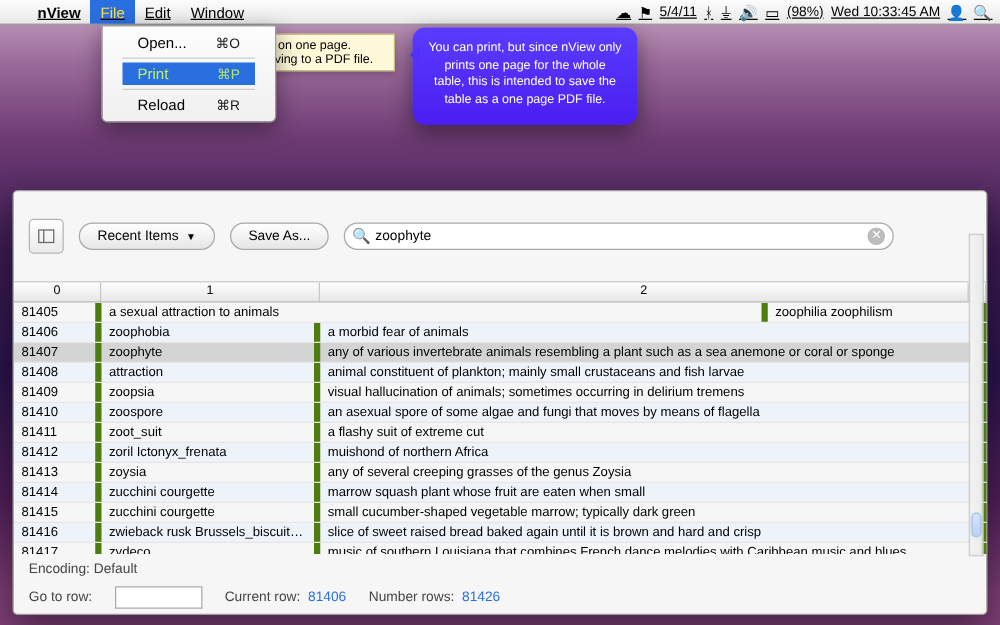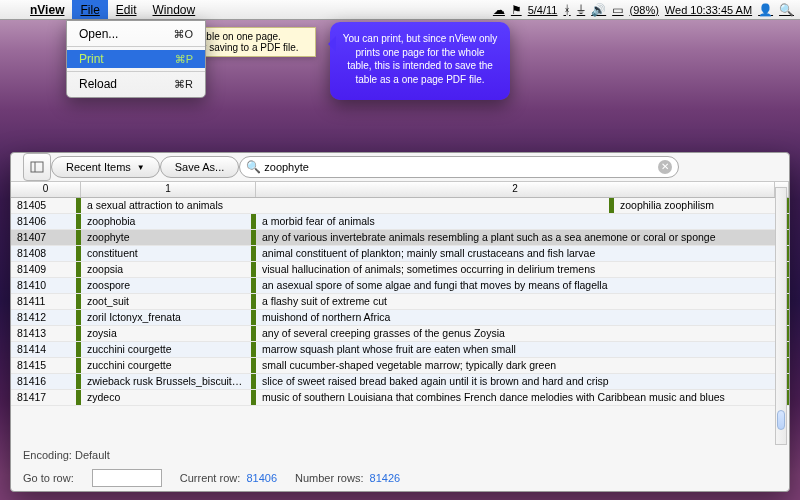--- a/index.html
+++ b/index.html
@@ -17,32 +17,32 @@
     height: 20px; width: 100%;
     background: linear-gradient(#fcfcfc,#e8e8e8);
     border-bottom: 1px solid #9b9b9b;
     display: flex; align-items: center;
     font-size: 12px;
     text-decoration: underline;
   }
   .menubar .apple { width: 22px; text-align: center; font-size: 13px; }
   .menubar .app-name { font-weight: bold; padding: 0 8px; }
   .menubar .mitem { padding: 0 8px; height: 100%; display:flex; align-items:center; }
-  .menubar .mitem.active { background: #2a6fe0; color: #000000; }
+  .menubar .mitem.active { background: #2a6fe0; color: #fde047; }
   .menubar .spacer { flex: 1; }
   .menubar .right { display:flex; align-items:center; gap:6px; padding-right:6px; font-size:11px; }
   .menubar .right .ico { font-size:12px; }
   
   .dropdown {
-    position: absolute; top: 20px; left: 66px;
+    position: absolute; top: 20px; left: 81px;
     width: 140px;
     background: linear-gradient(#fdfdfd,#f0f0f0);
     border: 1px solid #9b9b9b; border-radius: 0 0 5px 5px;
     box-shadow: 0 6px 18px rgba(0,0,0,.4);
-    padding: 4px 0; z-index: 50;
+    padding: 4px 16px; z-index: 50;
   }
   .dropdown .drow {
     display:flex; justify-content:space-between; align-items:center;
     padding: 2px 12px; height: 18px; font-size: 12px;
   }
   .dropdown .drow.sel { background:#2a6fe0; color:#bef264; }
   .dropdown .sep { height:1px; background:#ccc; margin:3px 0; }
   .dropdown .sc { font-size:11px; opacity:.9; }
   
   .tooltip {
@@ -64,22 +64,22 @@
     border:8px solid transparent; border-right-color:#5030fa;
   }
   
   .window {
     position:absolute; top:152px; left:10px; right:10px; bottom:8px;
     background:#f6f6f6; border:1px solid #9a9a9a; border-radius:4px;
     box-shadow:0 10px 30px rgba(0,0,0,.45);
     display:flex; flex-direction:column;
   }
   .toolbar {
-    display:flex; align-items:center; 
-    padding:0 12px; border-bottom:1px solid #c8c8c8;
+    display:flex; align-items:center; gap:12px;
+    padding:22px 12px; border-bottom:1px solid #c8c8c8;
   }
   .icon-btn {
     width:28px; height:28px; border:1px solid #b4b4b4; border-radius:4px;
     background:linear-gradient(#fff,#eaeaea);
     display:flex; align-items:center; justify-content:center;
   }
   .pill-btn {
     height:22px; padding:0 14px; border:1px solid #a9a9a9; border-radius:11px;
     background:linear-gradient(#fff,#e6e6e6); font-size:11px;
     display:flex; align-items:center; gap:6px;
@@ -205,21 +205,21 @@
           <div class="td col1">zoophobia</div>
           <div class="td col2">a morbid fear of animals</div>
         </div>
         <div class="trow selected">
           <div class="td col0">81407</div>
           <div class="td col1">zoophyte</div>
           <div class="td col2">any of various invertebrate animals resembling a plant such as a sea anemone or coral or sponge</div>
         </div>
         <div class="trow">
           <div class="td col0">81408</div>
-          <div class="td col1">constituent</div>
+          <div class="td col1">attraction</div>
           <div class="td col2">animal constituent of plankton; mainly small crustaceans and fish larvae</div>
         </div>
         <div class="trow">
           <div class="td col0">81409</div>
           <div class="td col1">zoopsia</div>
           <div class="td col2">visual hallucination of animals; sometimes occurring in delirium tremens</div>
         </div>
         <div class="trow">
           <div class="td col0">81410</div>
           <div class="td col1">zoospore</div>

